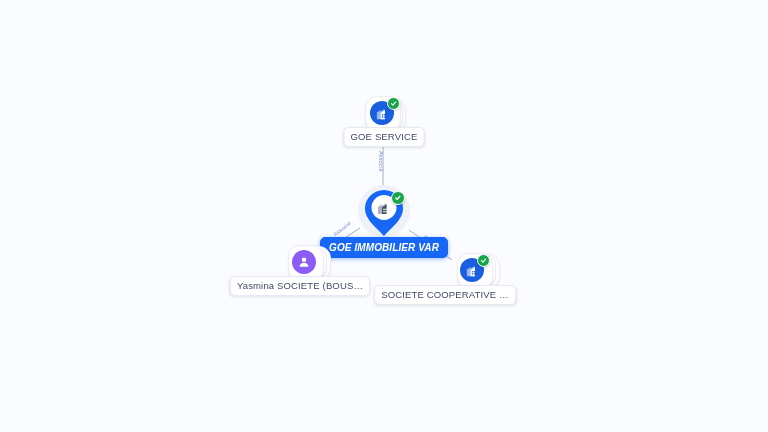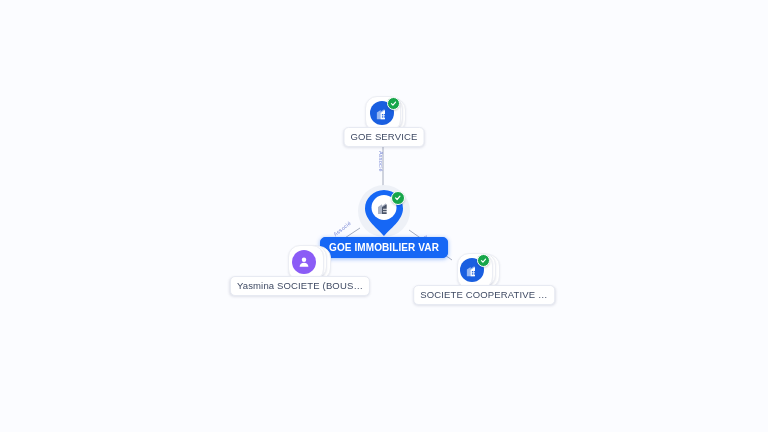--- a/index.html
+++ b/index.html
@@ -152,21 +152,21 @@
         <rect x="11" y="16.5" width="2" height="2" fill="#ffffff"></rect>
         <rect x="14" y="16.5" width="2" height="2" fill="#ffffff"></rect>
       </svg>
     </div>
     <div class="badge" style="left:7px; top:-20px; width:12px; height:12px;">
       <svg width="7.5" height="7.5" viewBox="0 0 24 24">
         <path fill="none" stroke="#ffffff" stroke-width="4" stroke-linecap="round" stroke-linejoin="round" d="M5 12.5 L10 17.5 L19 7"></path>
       </svg>
     </div>
   </div>
-  <div class="label selected" style="left:384px; top:237px;">GOE IMMOBILIER VAR</div>
+  <div class="label selected" style="left:384px; top:237px;font-style:italic;">GOE IMMOBILIER VAR</div>
 
   <div class="node" style="left:300px; top:262px;">
     <div class="stack" style="left:-3px; top:-16px; width:32px; height:32px;"></div>
     <div class="stack" style="left:-7px; top:-17px; width:32px; height:32px;"></div>
     <div class="stack" style="left:-12px; top:-17px; width:34px; height:34px;"></div>
     <div class="disc" style="left:-8px; top:-12px; width:24px; height:24px; background:#8b5cf6;">
       <svg width="14" height="14" viewBox="0 0 24 24">
         <circle cx="12" cy="8" r="3.8" fill="#ffffff"></circle>
         <path fill="#ffffff" d="M4.5 20c0-4.2 3.4-6.6 7.5-6.6s7.5 2.4 7.5 6.6z"></path>
       </svg>
@@ -187,15 +187,15 @@
         <rect x="11" y="16.5" width="2" height="2" fill="#1a5fe0"></rect>
         <rect x="14" y="16.5" width="2" height="2" fill="#1a5fe0"></rect>
       </svg>
     </div>
     <div class="badge" style="left:8px; top:-16px; width:11px; height:11px;">
       <svg width="7" height="7" viewBox="0 0 24 24">
         <path fill="none" stroke="#ffffff" stroke-width="4" stroke-linecap="round" stroke-linejoin="round" d="M5 12.5 L10 17.5 L19 7"></path>
       </svg>
     </div>
   </div>
-  <div class="label" style="left:484px; top:285px;">SOCIETE COOPERATIVE …</div>
+  <div class="label" style="left:445px; top:285px;">SOCIETE COOPERATIVE …</div>
 
 </div>
 
 </body></html>

